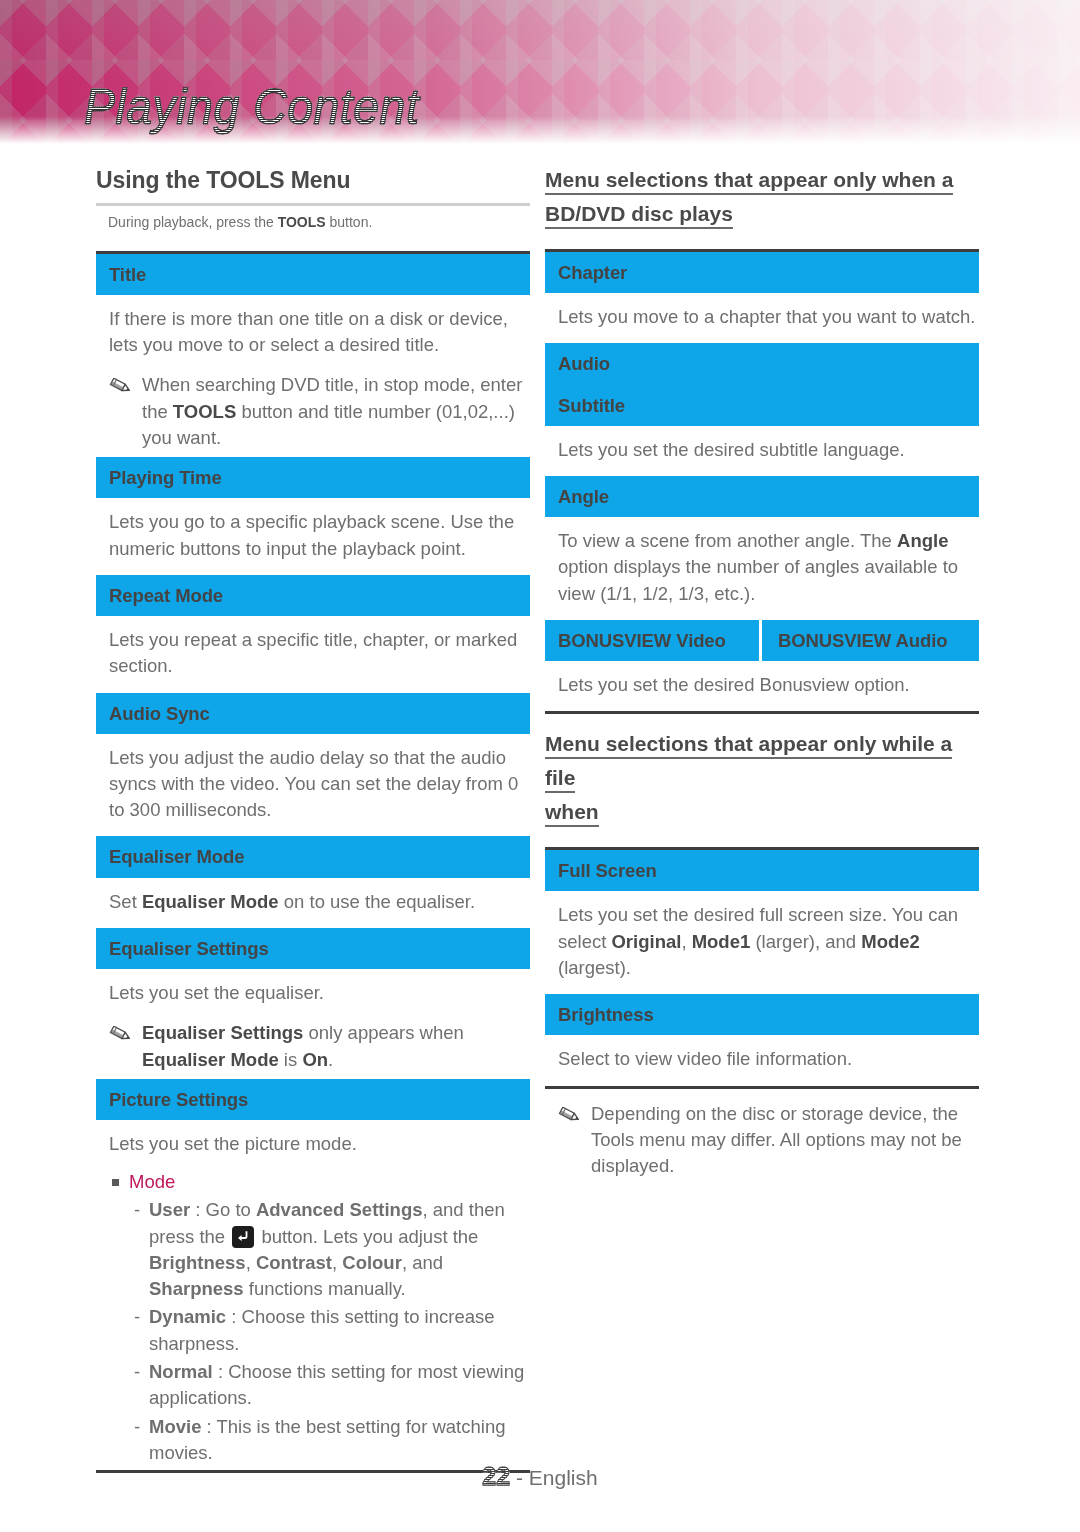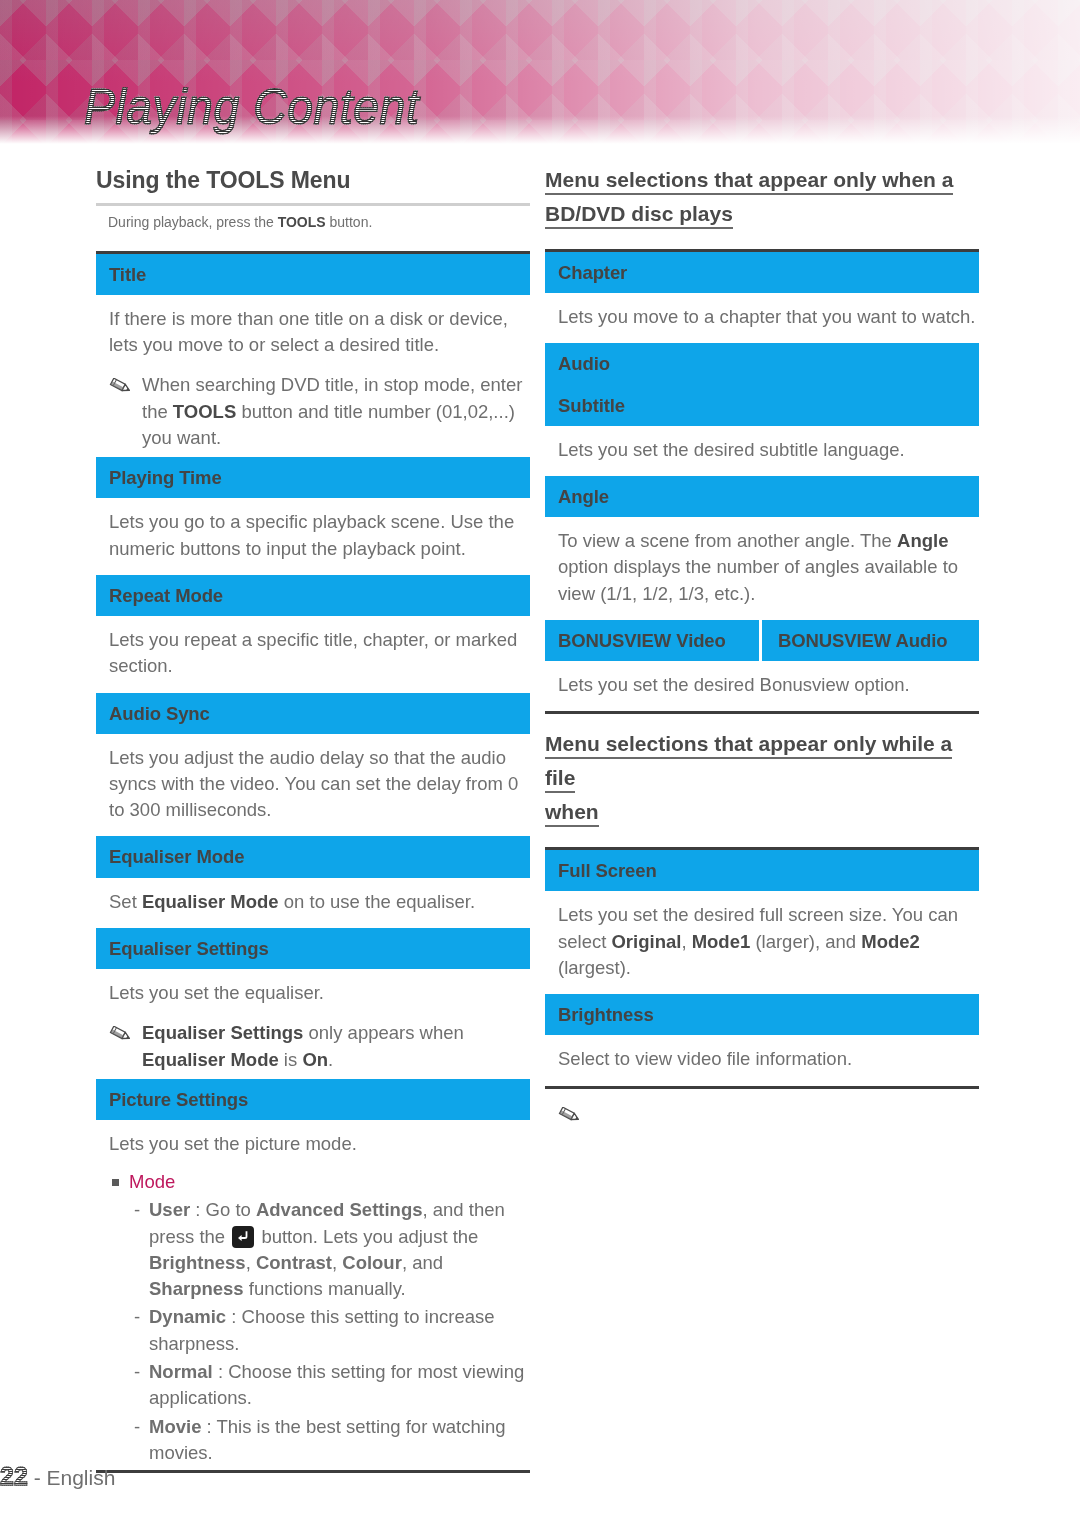--- a/index.html
+++ b/index.html
@@ -231,21 +231,21 @@
     margin: 0 2px;
   }
   .enter-btn svg { position: absolute; left: 3px; top: 3px; }
 
   
   .footer {
     position: absolute;
     left: 0;
     top: 1462px;
     width: 1080px;
-    text-align: left;
+    text-align: center;
     font-size: 21px;
     color: #6f6f6f;
   }
   .footer .pgnum {
     font-weight: bold;
     font-size: 25px;
     color: transparent;
     -webkit-text-stroke: 0.9px #4a4a4a;
     background-image:
       repeating-linear-gradient(0deg, #3a3a3a 0px, #3a3a3a 1px, #ffffff 1px, #ffffff 2px),
@@ -403,20 +403,21 @@
         <svg width="24" height="17" viewBox="0 0 24 17">
           <g transform="rotate(28 12 8)">
             <rect x="2" y="4.5" width="13" height="7" fill="#ffffff" stroke="#4a4a4a" stroke-width="1.3"></rect>
             <line x1="5" y1="4.8" x2="5" y2="11.2" stroke="#4a4a4a" stroke-width="1"></line>
             <polygon points="15,4.5 21.5,8 15,11.5" fill="#ffffff" stroke="#4a4a4a" stroke-width="1.3" stroke-linejoin="round"></polygon>
             <polygon points="18.6,6.4 21.5,8 18.6,9.6" fill="#4a4a4a"></polygon>
             <rect x="2" y="8" width="13" height="3.5" fill="#6e6e6e" opacity="0.65"></rect>
           </g>
         </svg>
       </span>
+      <span class="ntext">Depending on the disc or storage device, the Tools menu may differ. All options may not be displayed.</span>
     </div>
 
   </div>
 </div>
 
 <div class="footer">
   <span class="pgnum">22</span>
   <span>- English</span>
 </div>
 

